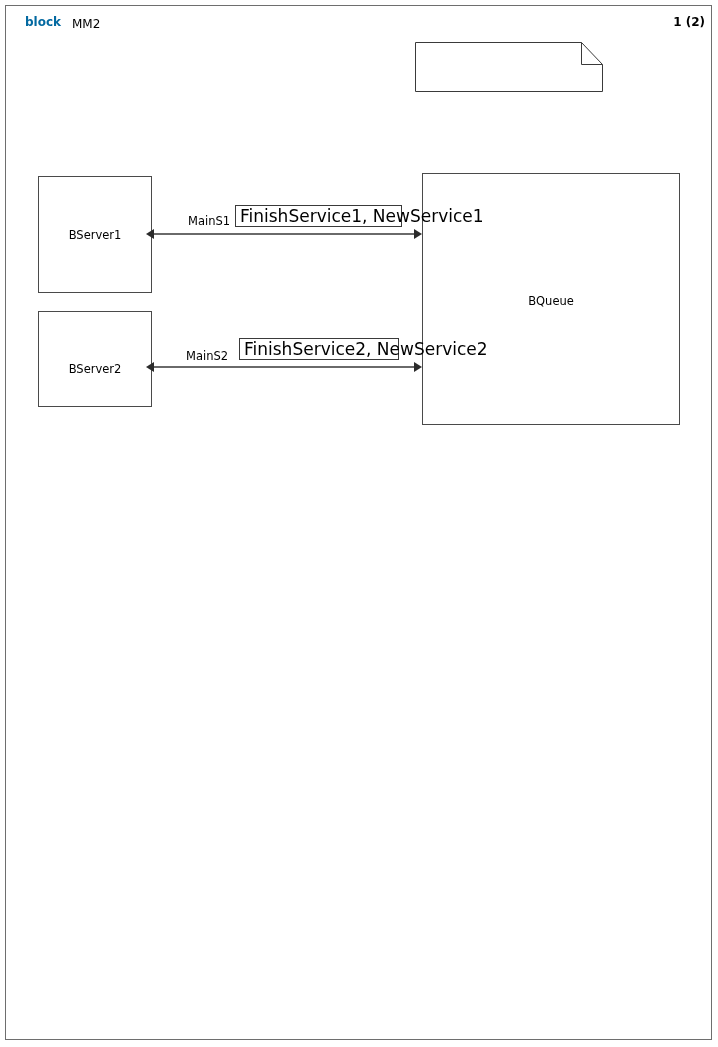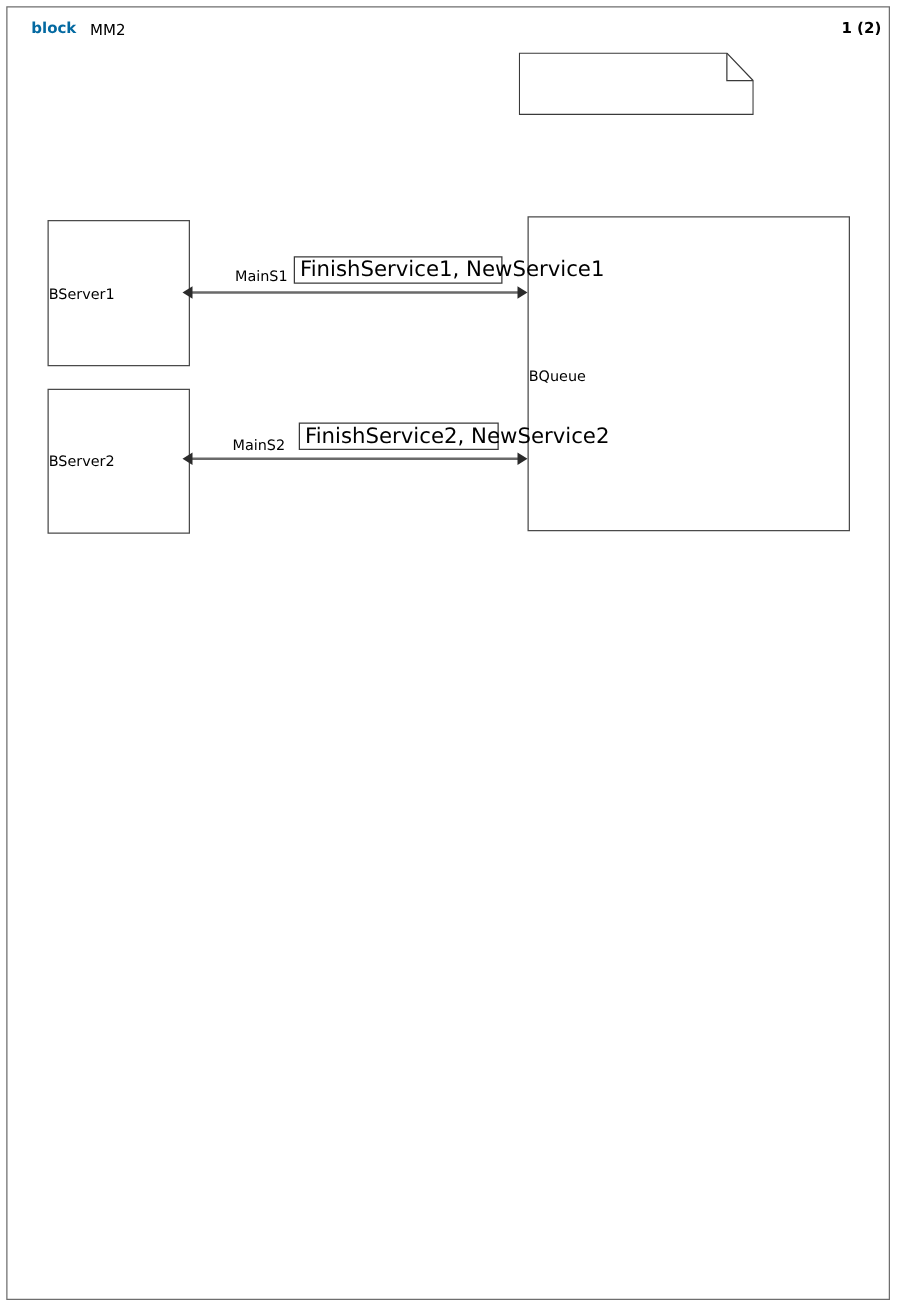--- a/index.html
+++ b/index.html
@@ -96,37 +96,37 @@
   .block-symbol {
     position: absolute;
     border: 1px solid #4a4a4a;
     box-sizing: border-box;
     background: #ffffff;
   }
   .block-symbol .block-label {
     position: absolute;
     left: 0;
     right: 0;
-    text-align: left;
+    text-align: center;
     font-size: 11.5px;
     color: #000000;
     white-space: nowrap;
   }
   #block-bserver1 {
     left: 38px;
     top: 176px;
     width: 114px;
     height: 117px;
   }
   #block-bserver1 .block-label { top: 51px; }
   #block-bserver2 {
     left: 38px;
     top: 311px;
     width: 114px;
-    height: 116px;
+    height: 96px;
     padding-left: 32px;
   }
   #block-bserver2 .block-label { top: 50px; }
   #block-bqueue {
     left: 422px;
     top: 173px;
     width: 258px;
     height: 252px;
   }
   #block-bqueue .block-label { top: 120px; }

